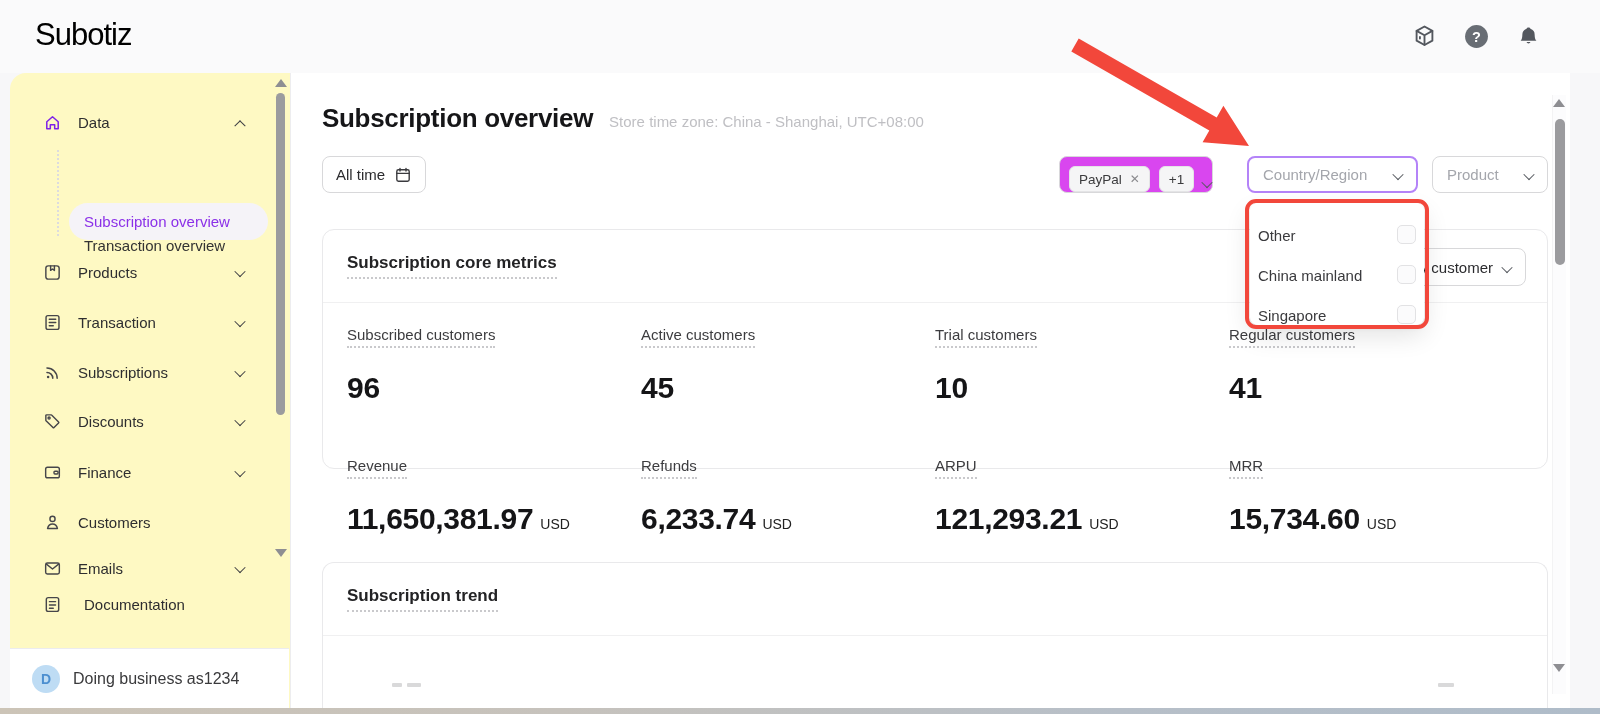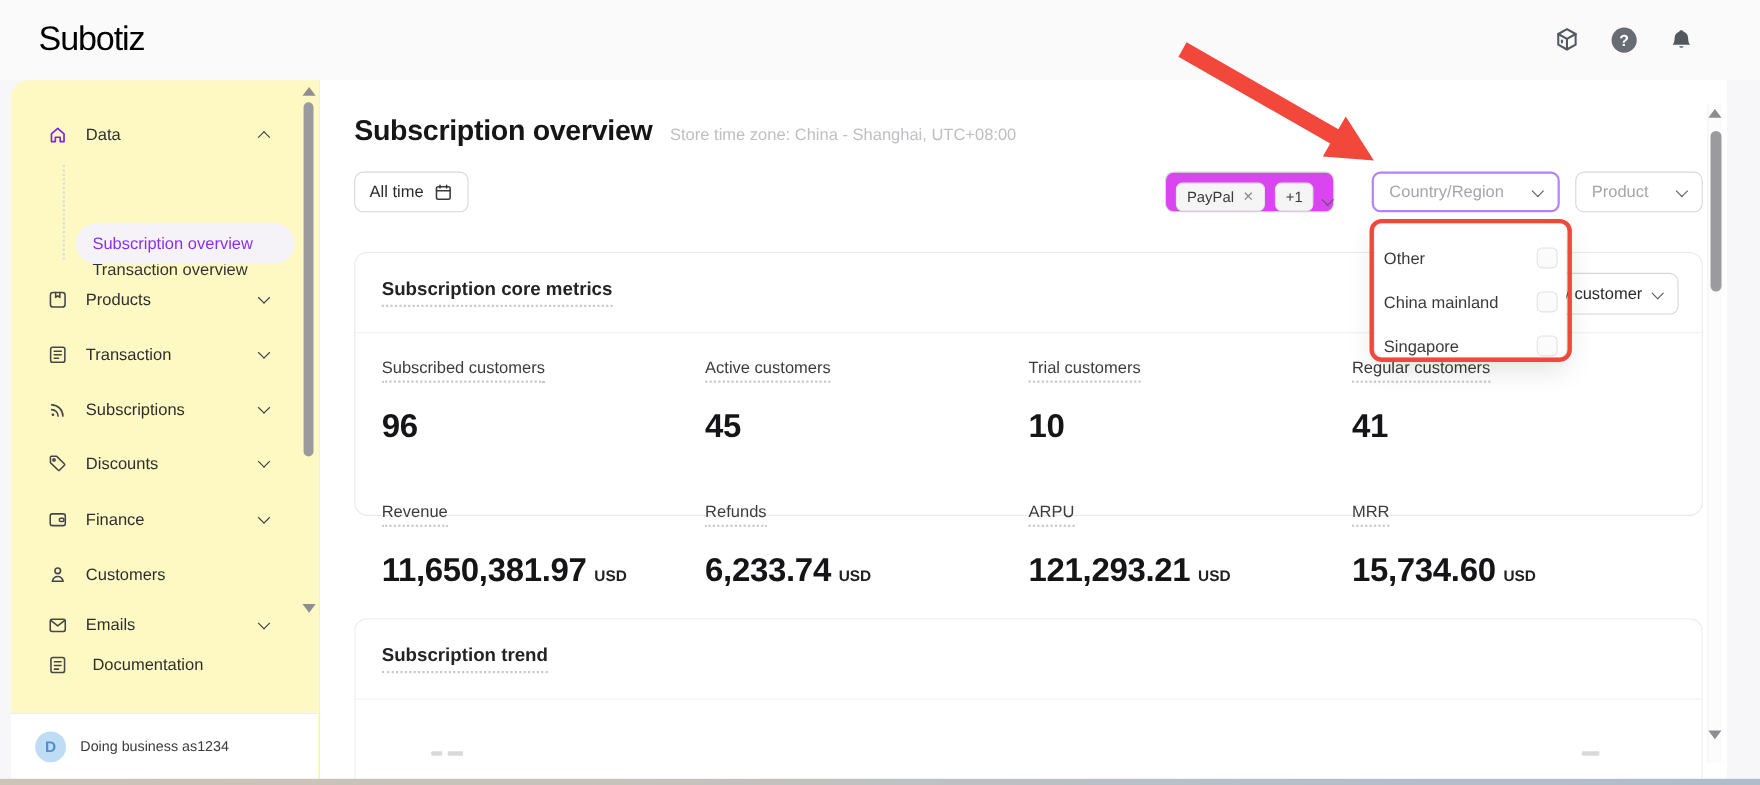--- a/index.html
+++ b/index.html
@@ -33,21 +33,21 @@
   .tri-up{width:0;height:0;border-left:6px solid transparent;border-right:6px solid transparent;border-bottom:8px solid #8E8E92;position:absolute;left:1px}
   .tri-down{width:0;height:0;border-left:6px solid transparent;border-right:6px solid transparent;border-top:8px solid #8E8E92;position:absolute;left:1px}
   .side-thumb{position:absolute;left:2px;top:20px;width:9px;height:322px;background:#9B9B9E;border-radius:5px}
 
   .doc-row{position:absolute;left:0;right:0;top:515px;height:34px}
   .doc-row .icon{position:absolute;left:33px;width:19px;height:19px;top:7px}
   .doc-row .lbl{position:absolute;left:74px;top:8px;font-size:15px;color:#2E2E30}
 
   .account{position:absolute;left:0;right:1px;bottom:6px;height:60px;border-top:1px solid #ECECEE;background:#fff;display:flex;align-items:center;padding-left:22px;gap:13px}
   .avatar{width:28px;height:28px;border-radius:50%;background:#BEDCF4;color:#4C8FD0;font-size:14px;font-weight:700;display:flex;align-items:center;justify-content:center}
-  .account .name{font-size:13px;color:#3A3A3C}
+  .account .name{font-size:16px;color:#3A3A3C}
 
   
   .main{position:absolute;left:291px;top:73px;right:30px;bottom:0;background:#fff}
   .title-row{position:absolute;left:31px;top:30px;display:flex;align-items:baseline;gap:16px;white-space:nowrap}
   .page-title{font-size:26px;font-weight:700;color:#161618;letter-spacing:-.3px}
   .tz-note{font-size:15px;color:#BFBFC3}
 
   .btn{background:#fff;border:1px solid #D8D8DA;border-radius:8px;display:flex;align-items:center;font-size:15px;color:#2B2B2E}
   .all-time{position:absolute;left:31px;top:83px;height:37px;padding:0 13px;gap:9px}
 
@@ -64,21 +64,21 @@
   .card{position:absolute;left:31px;width:1226px;background:#fff;border:1px solid #E9E9EB;border-radius:12px}
   .card-head{height:73px;border-bottom:1px solid #F0F0F1;display:flex;align-items:center;padding:0 24px;position:relative}
   .card-title{font-size:17px;font-weight:700;color:#232325;border-bottom:2px dotted #C9C9CC;padding-bottom:4px}
   .card1{top:156px;height:240px}
   .card2{top:489px;height:300px;border-bottom:none;border-bottom-left-radius:0;border-bottom-right-radius:0}
   .by-customer{position:absolute;right:21px;top:18px;height:38px;padding:0 14px;gap:10px;font-size:15px;color:#2B2B2E}
 
   .metrics{position:absolute;left:24px;right:24px;top:96px;display:grid;grid-template-columns:repeat(4,1fr);row-gap:52px}
   .metric .m-label{display:inline-block;font-size:15px;color:#3C3C3F;border-bottom:2px dotted #C9C9CC;padding-bottom:3px}
   .metric .m-value{margin-top:23px;font-size:30px;font-weight:700;color:#151517;letter-spacing:-.3px}
-  .metric .m-unit{font-size:14px;font-weight:700;margin-left:7px;letter-spacing:0;color:#222}
+  .metric .m-unit{font-size:14px;font-weight:400;margin-left:7px;letter-spacing:0;color:#222}
 
   .fragment{position:absolute;height:4px;background:#C4C4C6;opacity:.65;border-radius:1px}
 
   
   .main-sb{position:absolute;top:22px;bottom:20px;width:14px;left:1261px;background:#FCFCFD;border-left:1px solid #F3F3F4}
   .main-thumb{position:absolute;left:2px;top:24px;width:10px;height:146px;background:#9B9B9E;border-radius:5px}
 
   
   .dropdown{position:absolute;left:1250px;top:203px;width:174px;height:122px;background:#fff;border-radius:8px;box-shadow:0 10px 26px rgba(0,0,0,.12),0 2px 6px rgba(0,0,0,.07);z-index:40;padding:1px 0}
   .opt{height:40px;display:flex;align-items:flex-end;justify-content:space-between;padding:0 8px;font-size:15px;color:#3A3A3D}

